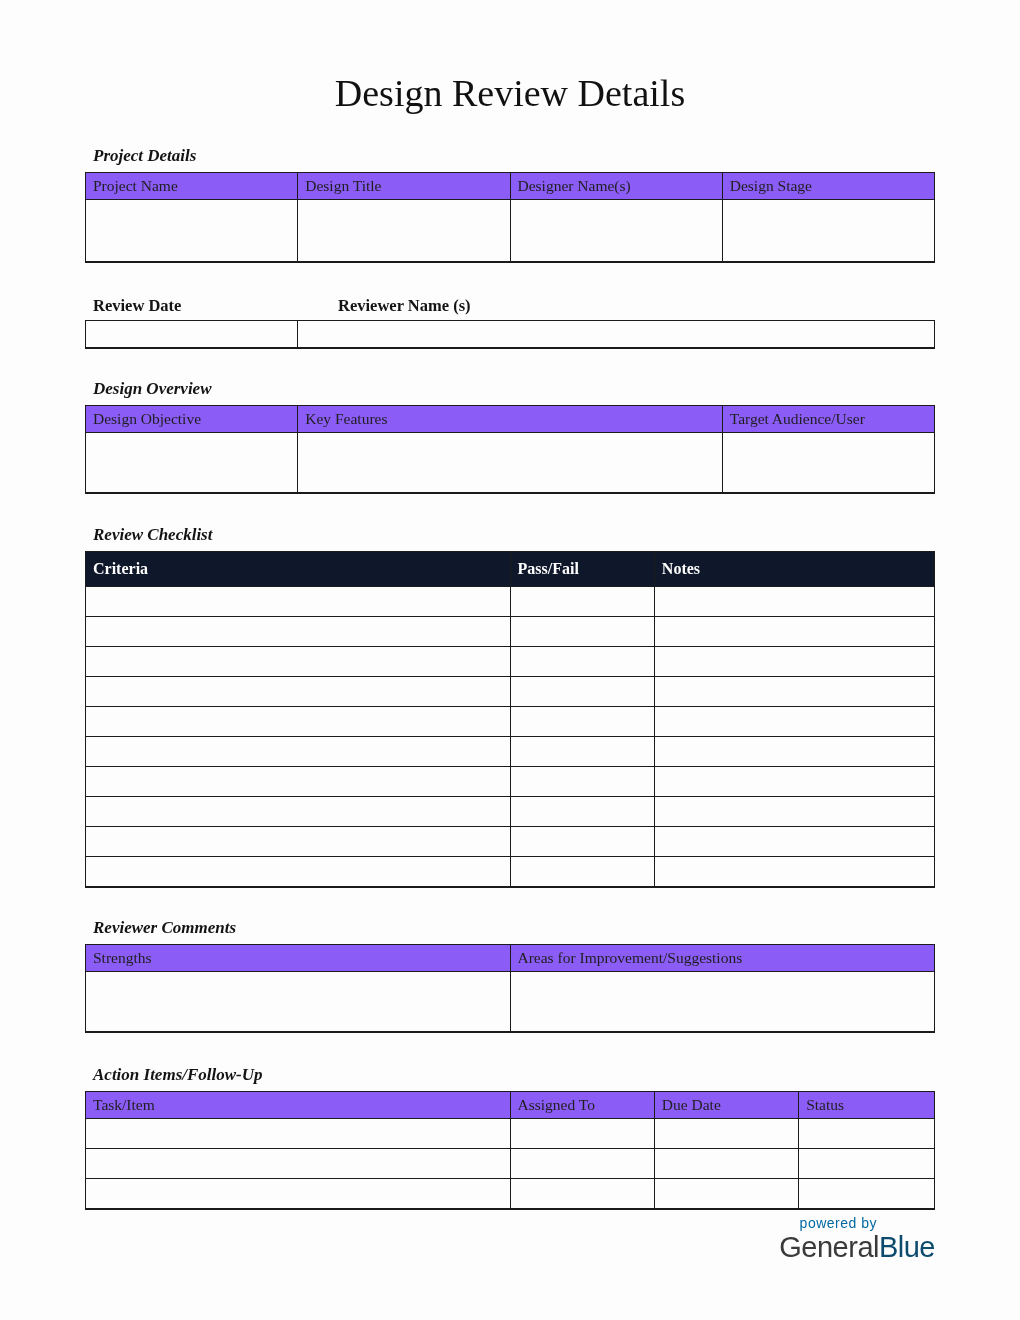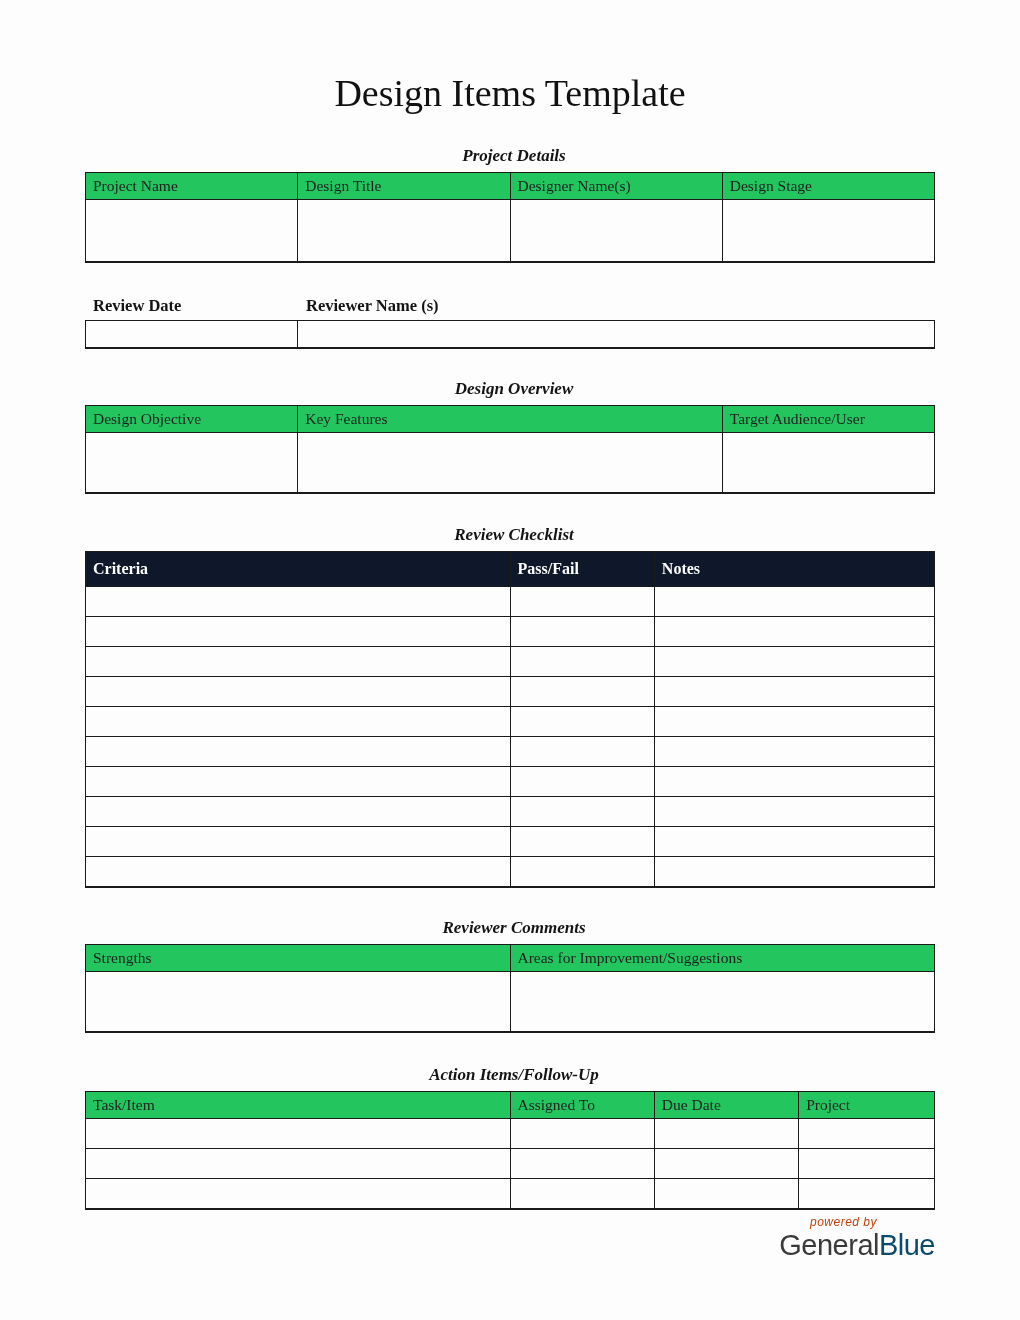--- a/index.html
+++ b/index.html
@@ -14,76 +14,76 @@
 
   .doc-title {
     margin:0; padding-top:70px;
     text-align:center;
     font-size:38px; font-weight:400;
     color:#111; line-height:1.25;
   }
 
   .section-heading {
     font-size:17px; font-weight:bold; font-style:italic;
-    margin:0 0 6px 8px; color:#141414;text-align:center;
+    margin:0 0 6px 8px; color:#141414;
   }
   .sh-1 { margin-top:28px; }
   .sh-2 { margin-top:30px; }
   .sh-3 { margin-top:31px; }
   .sh-4 { margin-top:30px; }
   .sh-5 { margin-top:32px; }
 
   table {
     width:850px; border-collapse:collapse; table-layout:fixed;
   }
   td, th {
     border:1px solid #1b1b1b;
     padding:0 7px;
     font-size:15.5px; font-weight:normal;
     text-align:left; vertical-align:middle;
     overflow:hidden; white-space:nowrap;
   }
   tr:last-child td, tr:last-child th { border-bottom-width:2px; }
 
-  .hd-light th { background:#22c55e; height:26px; color:#1f1f1f;margin-top:44px; }
+  .hd-light th { background:#8b5cf6; height:26px; color:#1f1f1f;margin-top:44px; }
   .hd-brown th { background:#0f172a; height:34px; color:#ffffff; font-weight:bold; font-size:16px; }
 
   .row-tall td   { height:61px; }
   .row-mid td    { height:59px; }
   .row-thin td   { height:26px; }
   .row-line td   { height:29px; }
 
   .labels-row {
-    display:flex; margin-top:33px; margin-bottom:4px;
+    display:flex; margin-top:33px; margin-bottom:4px;gap:32px;
   }
   .labels-row .lbl {
     font-weight:bold; font-size:16.5px; padding-left:8px;
     color:#141414;
   }
   .labels-row .lbl-a { width:205px; }
   .labels-row .lbl-b { flex:1; }
 
   .footer {
     width:850px; margin:6px auto 0; text-align:right;
     font-family:"Liberation Sans", sans-serif;
   }
   .powered-by {
-    color:#c2410c; font-size:12px; letter-spacing:0.5px;
-    margin-right:58px; line-height:1.1;font-style:italic;
+    color:#0369a1; font-size:14px; letter-spacing:0.5px;
+    margin-right:58px; line-height:1.1;
   }
   .brand { font-size:29px; line-height:1.15; letter-spacing:-0.5px; }
   .brand-general { color:#3a3a3a;text-align:right; }
   .brand-blue { color:#0c4a6e; }
 </style>
 </head>
 <body>
 
 <div class="page">
 
-  <h1 class="doc-title">Design Items Template</h1>
+  <h1 class="doc-title">Design Review Details</h1>
 
   <div class="section-heading sh-1">Project Details</div>
   <table>
     <colgroup>
         <col style="width:25%">
         <col style="width:25%">
         <col style="width:25%">
         <col style="width:25%">
       </colgroup>
     <tbody>
@@ -230,21 +230,21 @@
         <col style="width:50%">
         <col style="width:17%">
         <col style="width:17%">
         <col style="width:16%">
       </colgroup>
     <tbody>
         <tr class="hd-light">
       <th>Task/Item</th>
       <th>Assigned To</th>
       <th>Due Date</th>
-      <th>Project</th>
+      <th>Status</th>
     </tr>
     <tr class="row-line">
       <td></td>
       <td></td>
       <td></td>
       <td></td>
     </tr>
         <tr class="row-line">
       <td></td>
       <td></td>

